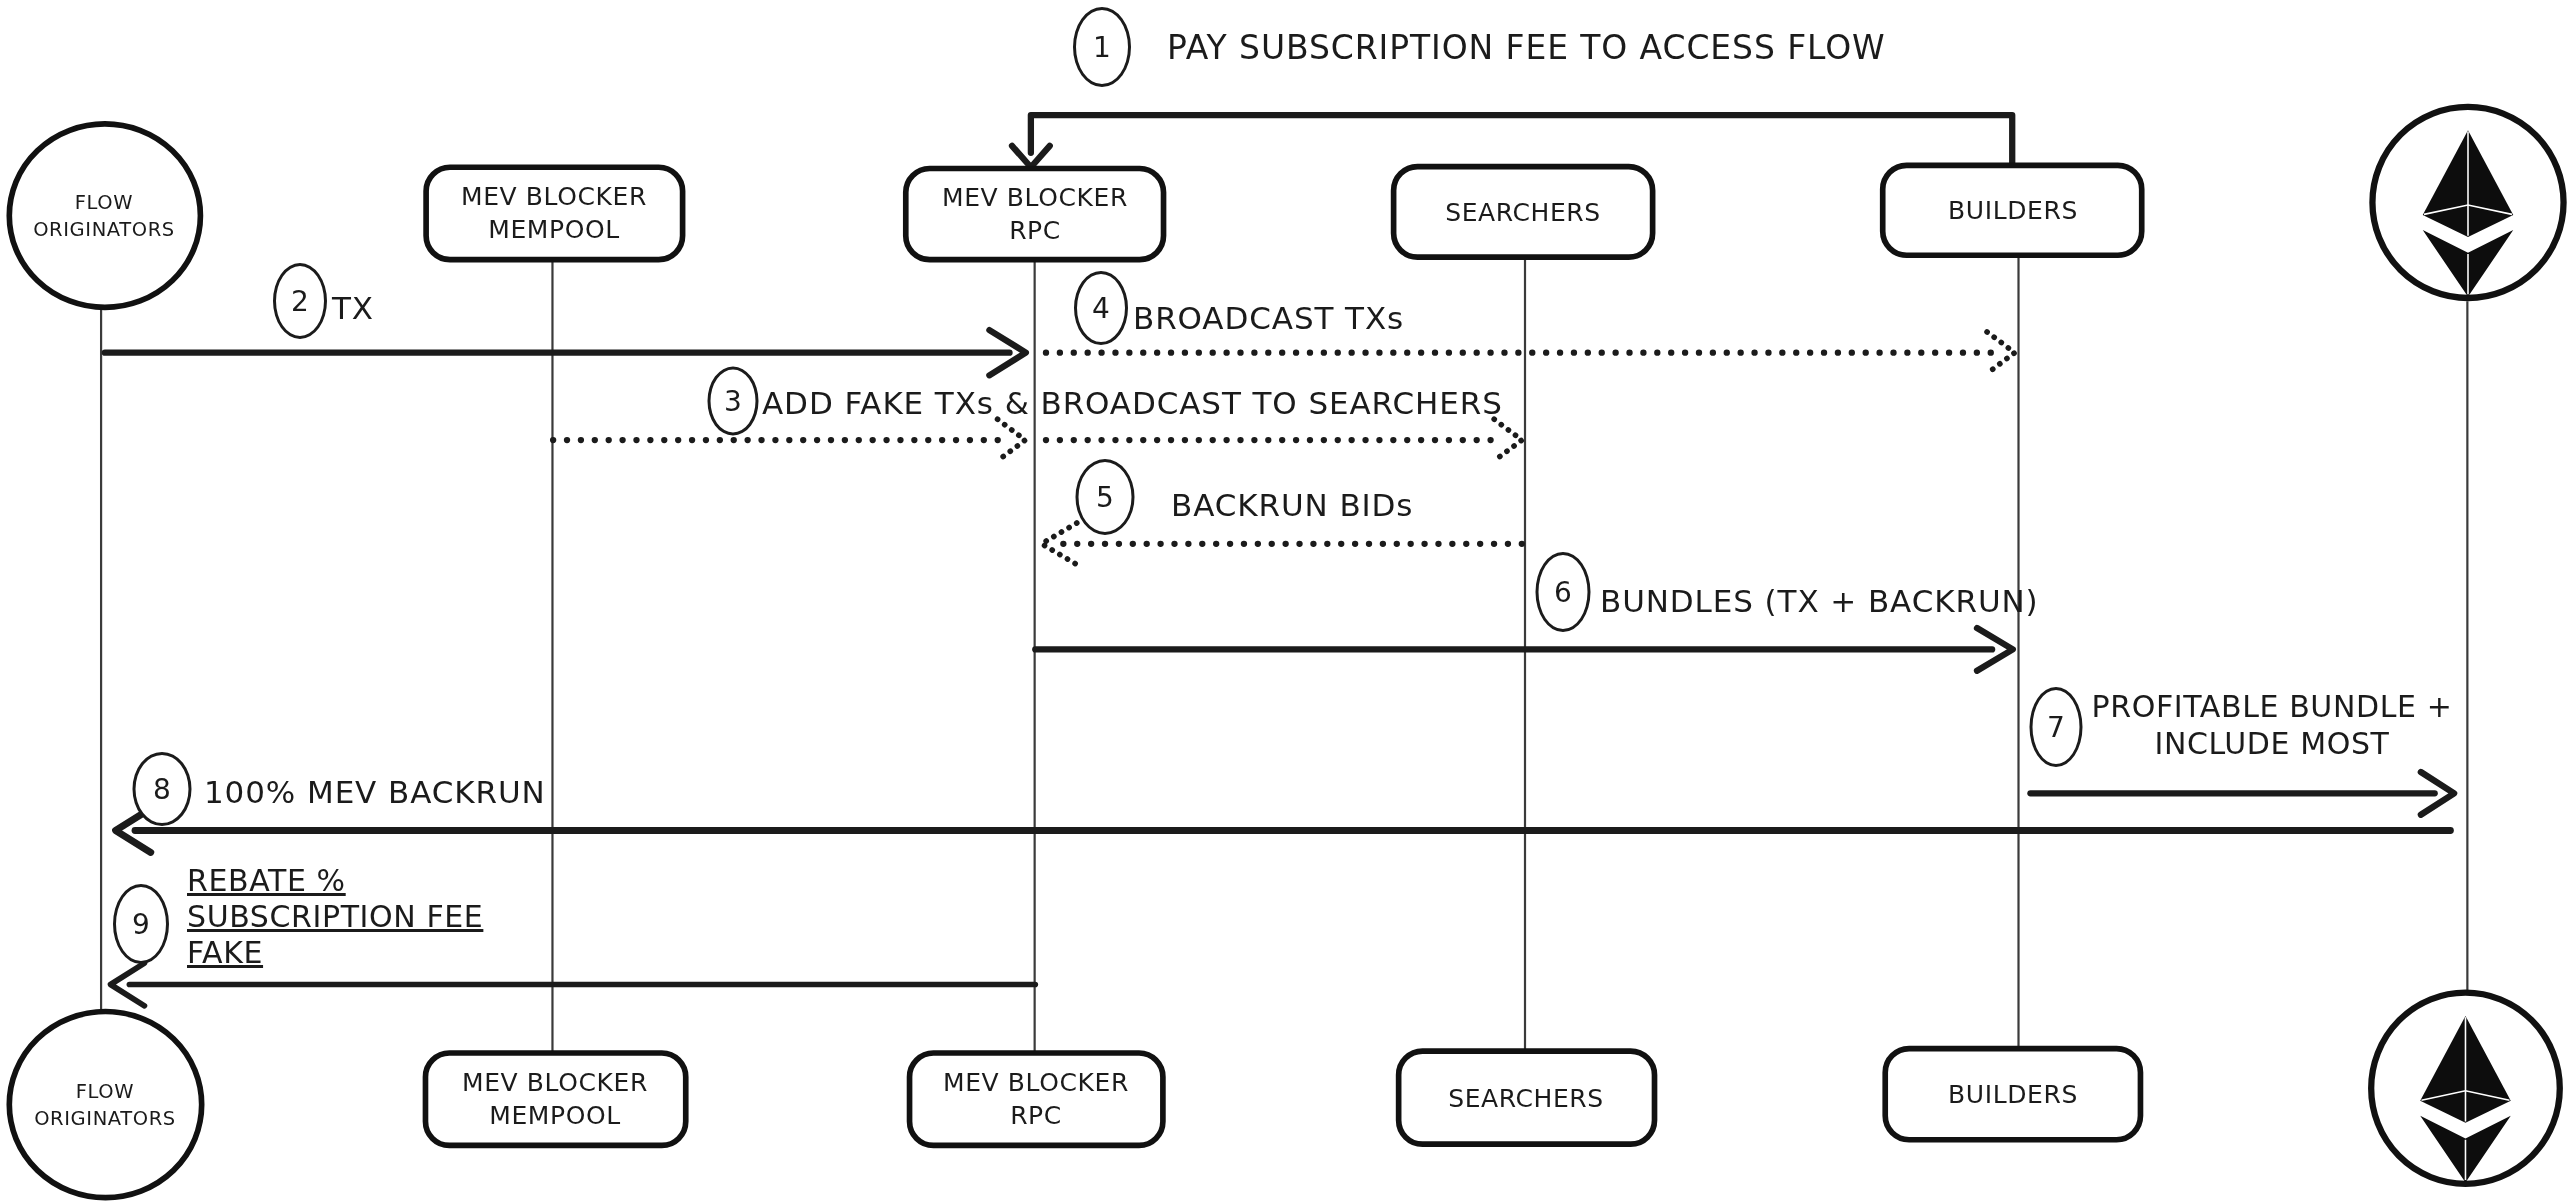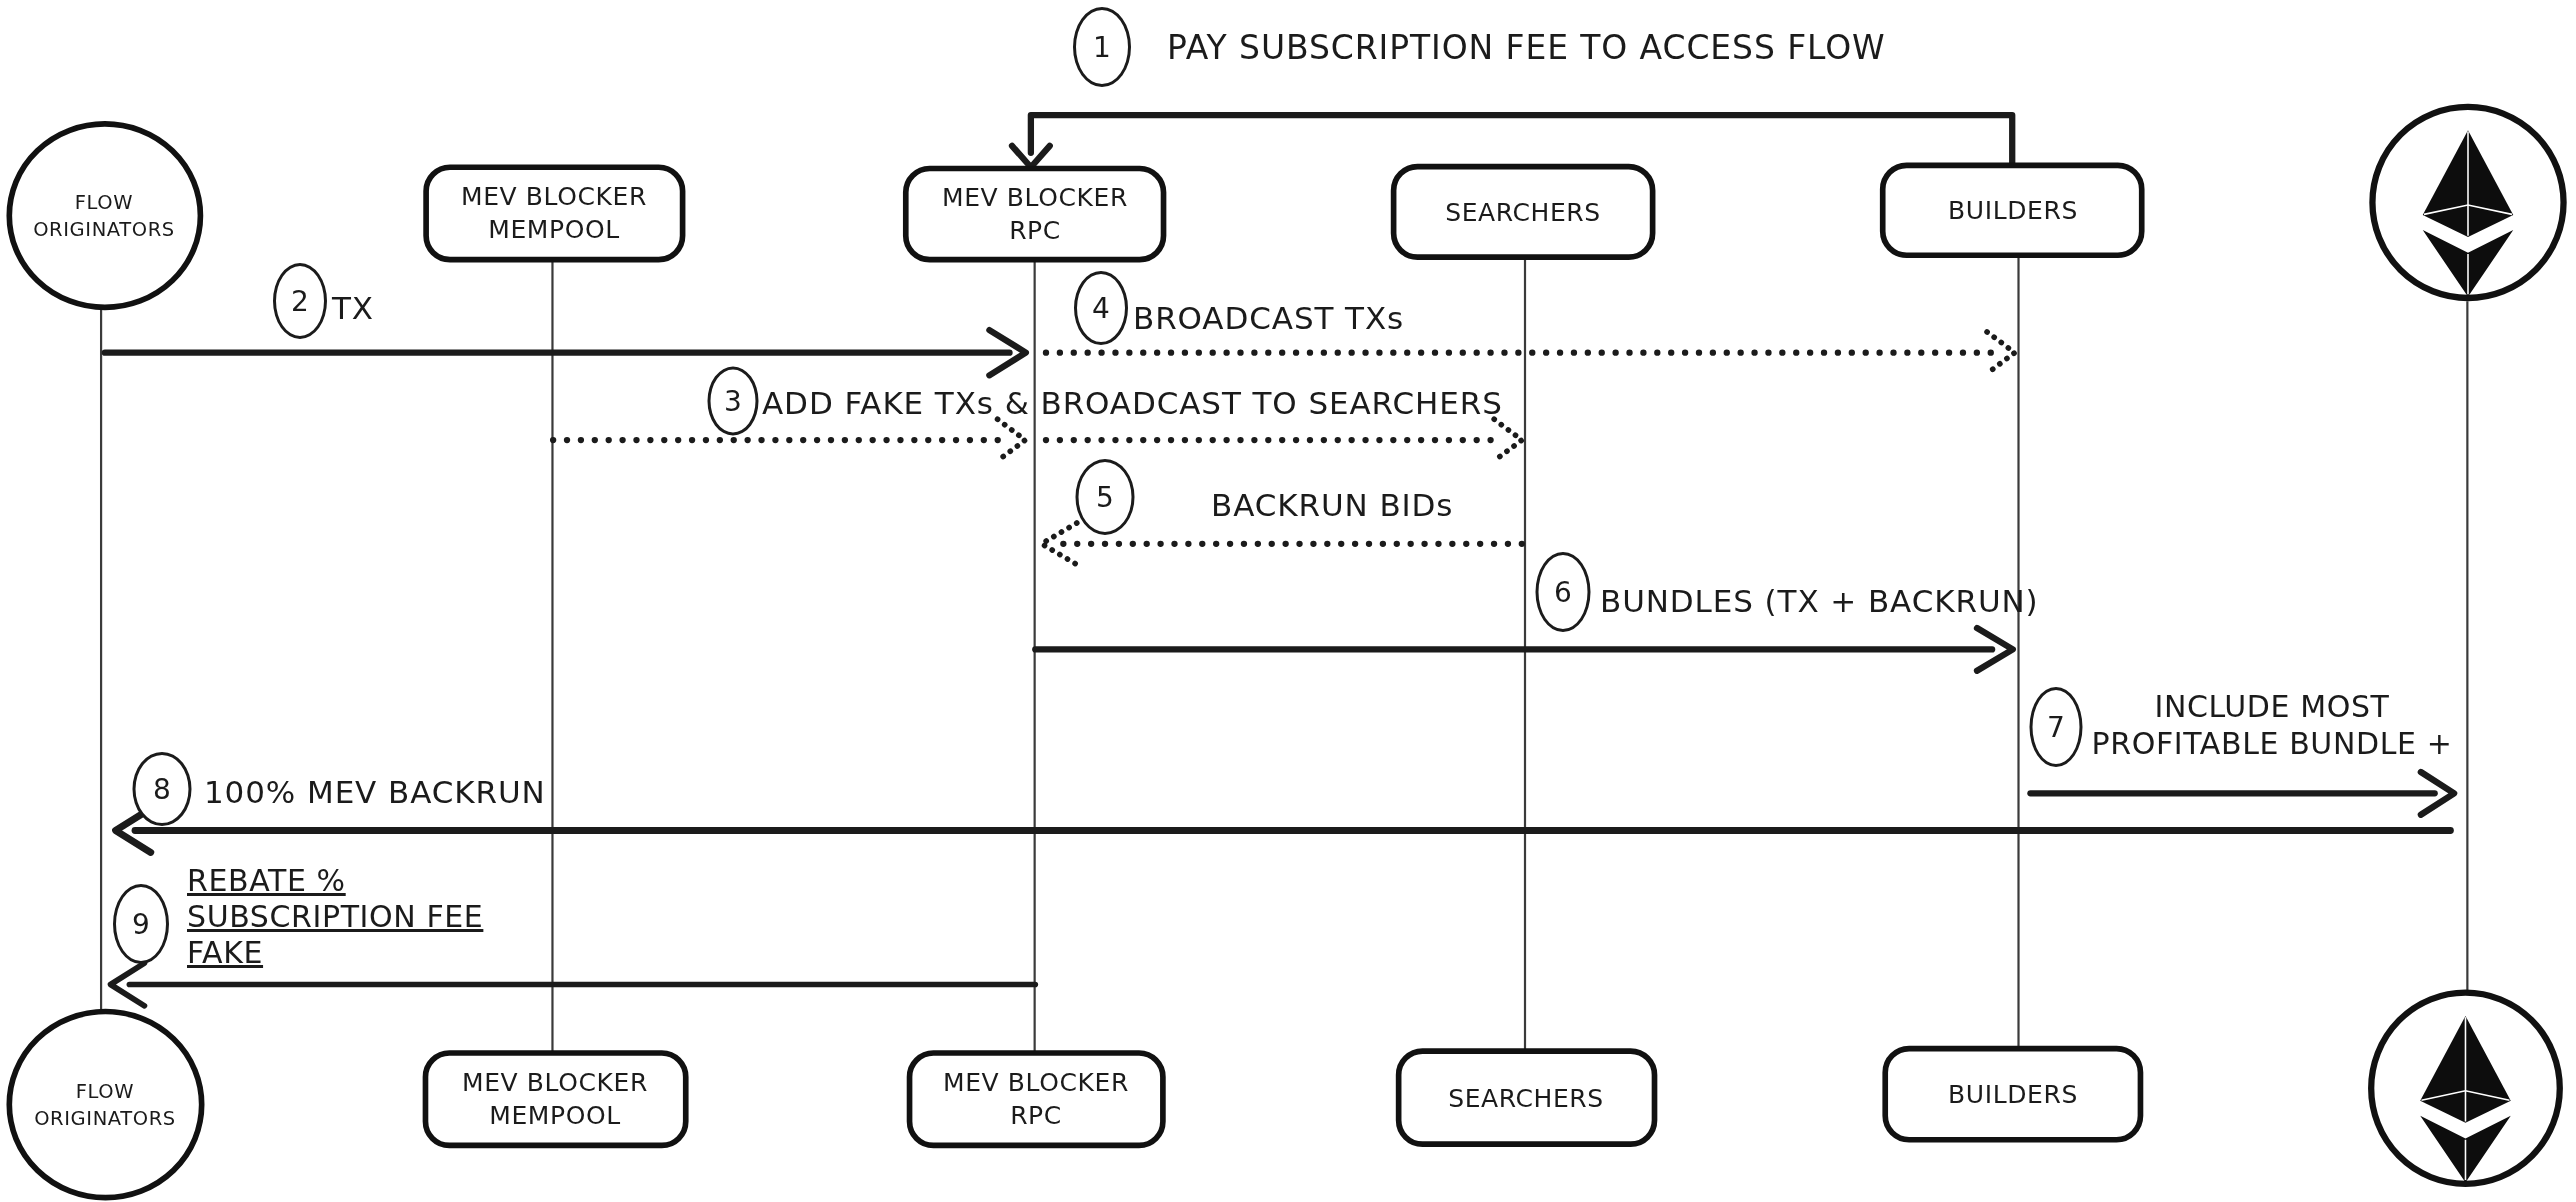--- a/index.html
+++ b/index.html
@@ -169,26 +169,26 @@
       <span>8</span>
     </div>
   <div class="badge" style="left:141px;top:924px;width:50px;height:74px;">
       <span>9</span>
     </div>
 
   <div class="lbl" style="left:1167px;top:47px;font-size:33px;text-align:right;">PAY SUBSCRIPTION FEE TO ACCESS FLOW</div>
   <div class="lbl" style="left:332px;top:308px;">TX</div>
   <div class="lbl" style="left:762px;top:403px;">ADD FAKE TXs &amp; BROADCAST TO SEARCHERS</div>
   <div class="lbl" style="left:1133px;top:318px;">BROADCAST TXs</div>
-  <div class="lbl" style="left:1171px;top:505px;margin-left:40px;">BACKRUN BIDs</div>
+  <div class="lbl" style="left:1171px;top:505px;">BACKRUN BIDs</div>
   <div class="lbl" style="left:1600px;top:601px;">BUNDLES (TX + BACKRUN)</div>
 
   <div class="lbl-lines" style="left:2272px;top:725px;">
+    <div>PROFITABLE BUNDLE +</div>
     <div>INCLUDE MOST</div>
-    <div>PROFITABLE BUNDLE +</div>
   </div>
 
   <div class="lbl" style="left:204px;top:792px;">100% MEV BACKRUN</div>
 
   <div class="lbl-lines-left" style="left:187px;top:917px;">
     <div>REBATE %</div>
     <div>SUBSCRIPTION FEE</div>
     <div>FAKE</div>
   </div>
 

